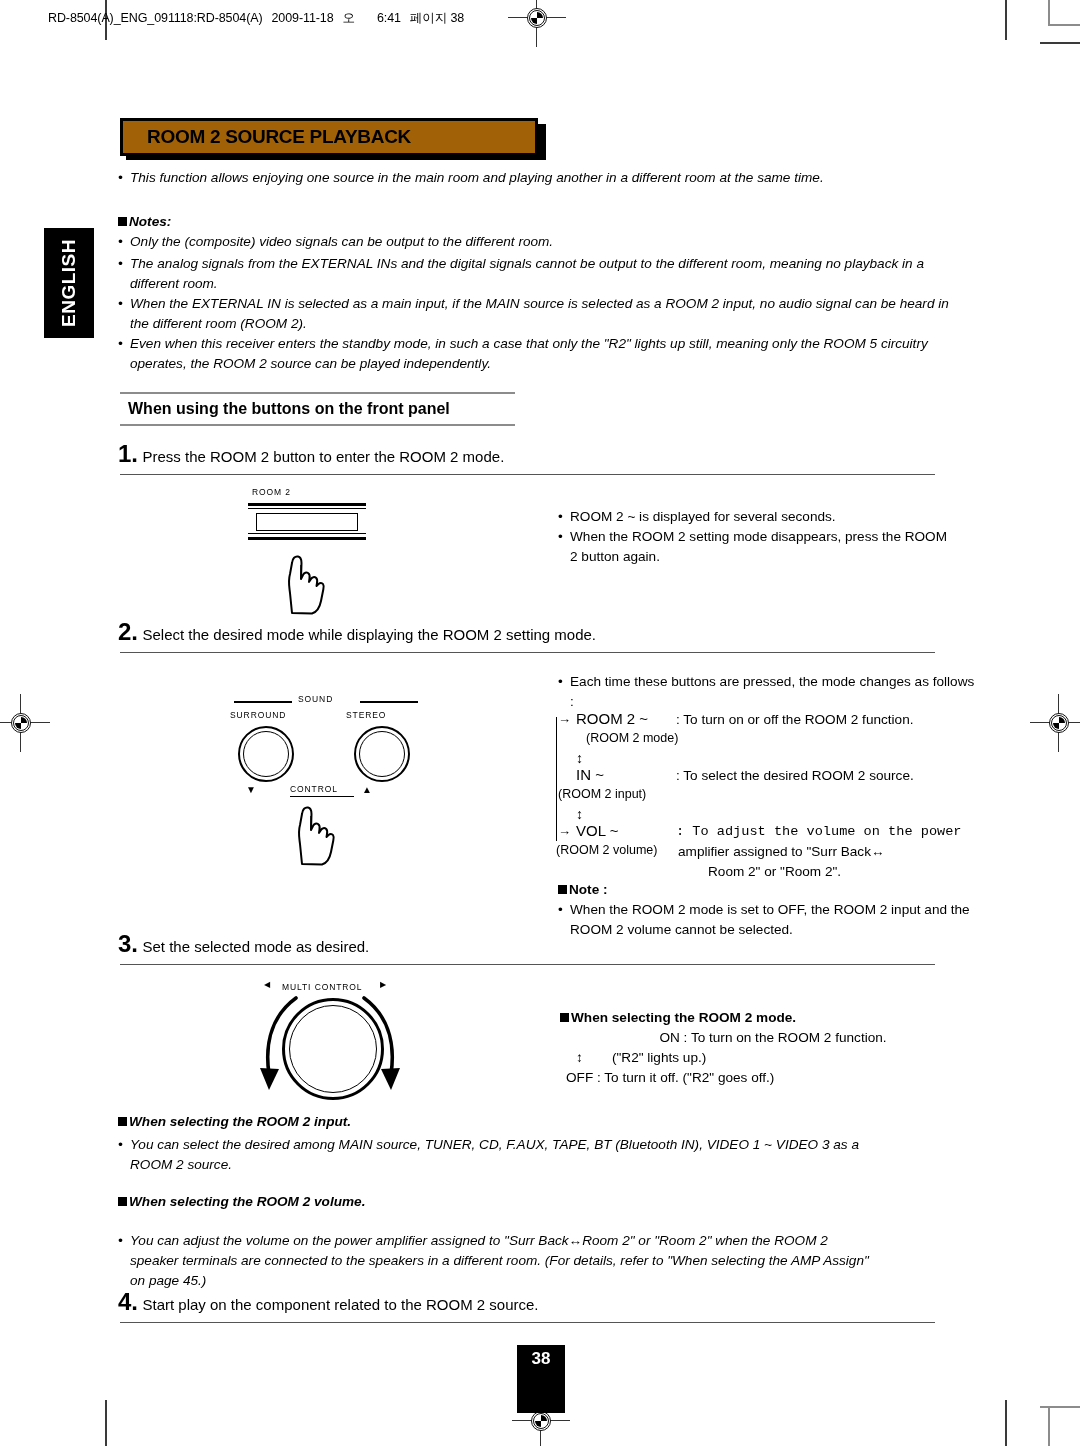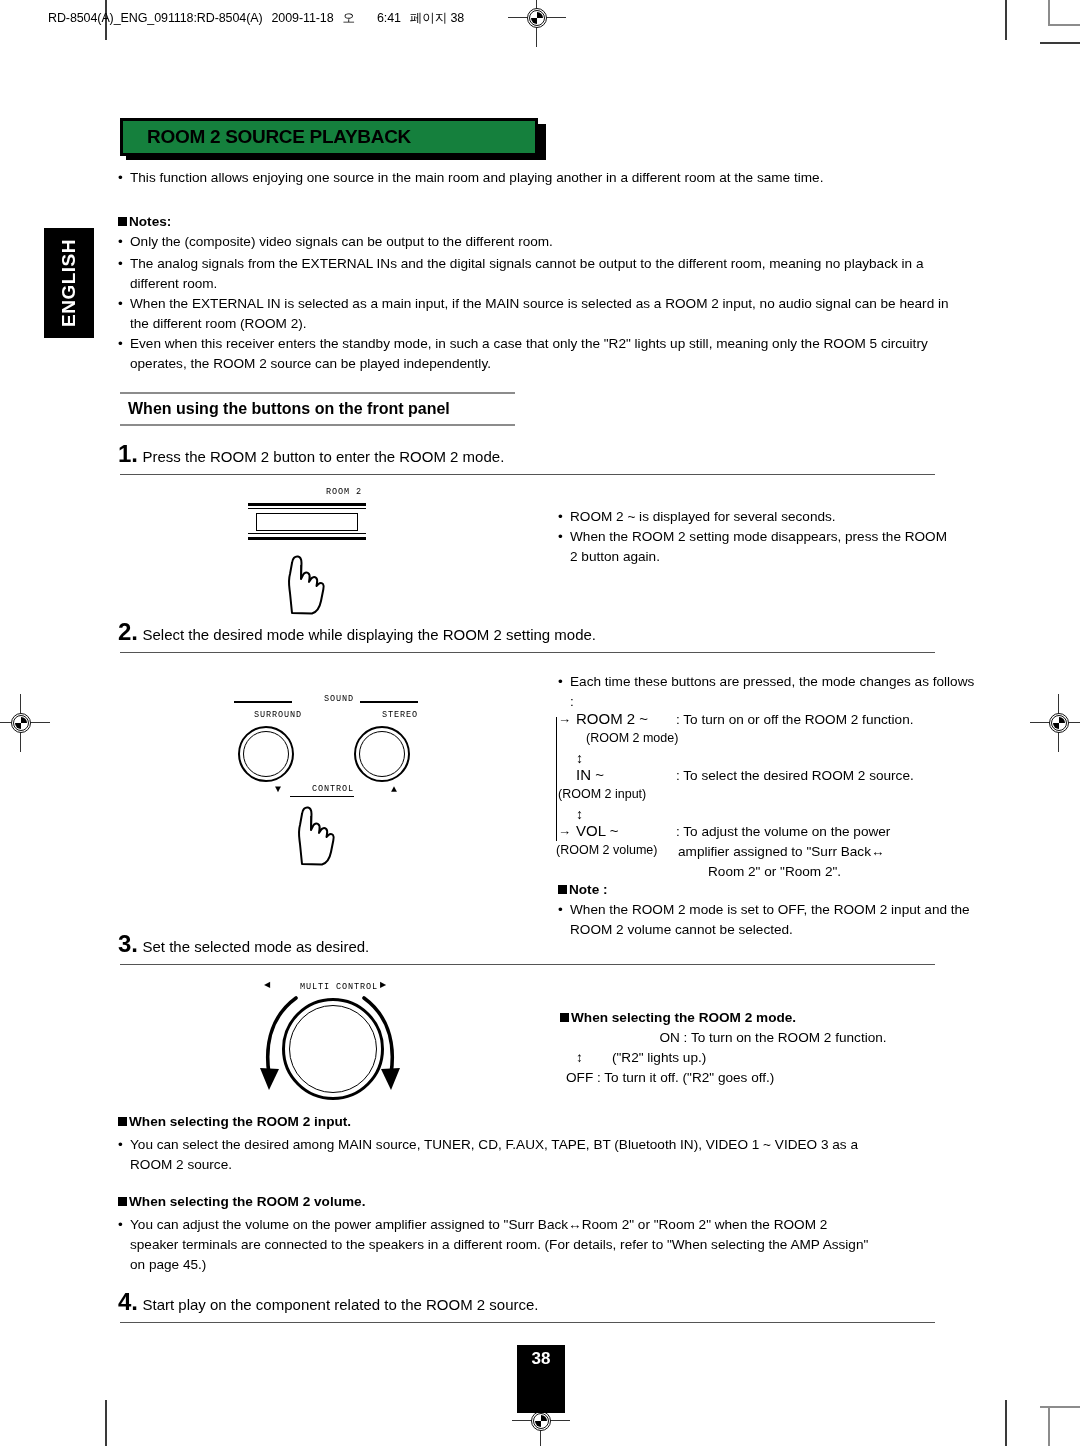--- a/index.html
+++ b/index.html
@@ -73,30 +73,30 @@
     letter-spacing: 0.5px;
   }
 
   
   .title-box-wrap { position:absolute; left:120px; top:118px; width:430px; height:42px; }
   .title-box-shadow {
     position:absolute; left:6px; top:6px; width:420px; height:36px; background:#000;
   }
   .title-box {
     position:absolute; left:0; top:0; width:412px; height:32px;
-    border: 3px solid #000; background:#15803d;
+    border: 3px solid #000; background:#a16207;
     display:flex; align-items:center;
   }
   .title-box h1 {
     margin:0; padding-left:24px;
     font-size: 19px; font-weight: bold; letter-spacing: -0.3px;
   }
 
   
-  .content { position:absolute; left:118px; top:0; width:850px; }
+  .content { position:absolute; left:118px; top:0; width:850px;font-style:italic; }
   .bullet-line {
     position: relative;
     padding-left: 12px;
     font-size: 13.6px;
     line-height: 20px;
   }
   .bullet-line::before {
     content: "\2022";
     position: absolute; left: 0; top: 0;
   }
@@ -131,22 +131,22 @@
   .step-rule { position:absolute; left:120px; width:815px; height:1.4px; background:#555; }
 
   
   .rcol { position:absolute; font-size:13.6px; line-height:20px; }
   .rcol .bl { position:relative; padding-left:12px; }
   .rcol .bl::before { content:"\2022"; position:absolute; left:0; top:0; }
 
   
   .art { position:absolute; }
   .cap {
-    font-size: 8.5px; letter-spacing: 0.9px; text-align:right;
-    font-family: Liberation Mono, monospace;
+    font-size: 8.5px; letter-spacing: 0.9px; text-align:left;
+    font-family: Liberation Sans, sans-serif;
   }
 
   
   .r2btn { position:absolute; }
   .r2btn .bar-thick { position:absolute; height:3px; background:#000; }
   .r2btn .bar-thin  { position:absolute; height:1.4px; background:#000; }
   .r2btn .inner {
     position:absolute; border:1.4px solid #000; background:#fff;
   }
 
@@ -347,21 +347,21 @@
     <div style="position:relative; height:38px;">
       <span style="position:absolute; left:20px; top:-2px; font-size:15px;">IN  ~</span>
       <span style="position:absolute; left:120px; top:-1px;">: To select the desired ROOM 2 source.</span>
       <span style="position:absolute; left:2px; top:18px; font-size:12.5px;">(ROOM 2 input)</span>
     </div>
     <div style="position:relative; left:20px; height:18px; font-size:14px;">↕</div>
 
     <div style="position:relative; height:56px;">
       <span style="position:absolute; left:2px; top:-2px; font-size:13px;">→</span>
       <span style="position:absolute; left:20px; top:-2px; font-size:15px;">VOL  ~</span>
-      <span style="position:absolute; left:120px; top:-1px;">: To adjust the volume on the  power</span>
+      <span style="position:absolute; left:120px; top:-1px;font-family:Liberation Mono, monospace;">: To adjust the volume on the  power</span>
       <span style="position:absolute; left:0px; top:18px; font-size:12.5px;">(ROOM 2 volume)</span>
       <span style="position:absolute; left:122px; top:19px;">amplifier assigned to "Surr Back↔</span>
       <span style="position:absolute; left:152px; top:39px;">Room 2" or "Room 2".</span>
     </div>
   </div>
 
   <div class="rcol" style="left:558px; top:880px; width:420px;">
     <div class="sq-head">
       <span class="sq"></span><span>Note :</span>
     </div>
@@ -410,21 +410,21 @@
       <span class="sq"></span><span>When selecting the ROOM 2 input.</span>
     </div>
     <div class="bullet-line" style="margin-top:3px;">You can select the desired among MAIN source, TUNER, CD, F.AUX, TAPE, BT (Bluetooth IN), VIDEO 1 ~ VIDEO 3  as a</div>
     <div class="plain-line">ROOM 2 source.</div>
   </div>
 
   <div class="content" style="top:1192px;">
     <div class="sq-head">
       <span class="sq"></span><span>When selecting the ROOM 2 volume.</span>
     </div>
-    <div class="bullet-line" style="margin-top:3px;">You can adjust the volume on the power amplifier assigned to "Surr Back↔Room 2" or "Room 2" when the ROOM 2</div>
+    <div class="bullet-line" style="margin-top:19px;">You can adjust the volume on the power amplifier assigned to "Surr Back↔Room 2" or "Room 2" when the ROOM 2</div>
     <div class="plain-line">speaker terminals are connected to the speakers in a different room. (For details, refer to "When selecting the AMP Assign"</div>
     <div class="plain-line">on page 45.)</div>
   </div>
 
   <div class="step" style="top:1288px;">
     <span class="num">4.</span>
     <span class="txt">Start play on the component related to the ROOM 2 source.</span>
   </div>
   <div class="step-rule" style="top:1322px;"></div>
 

